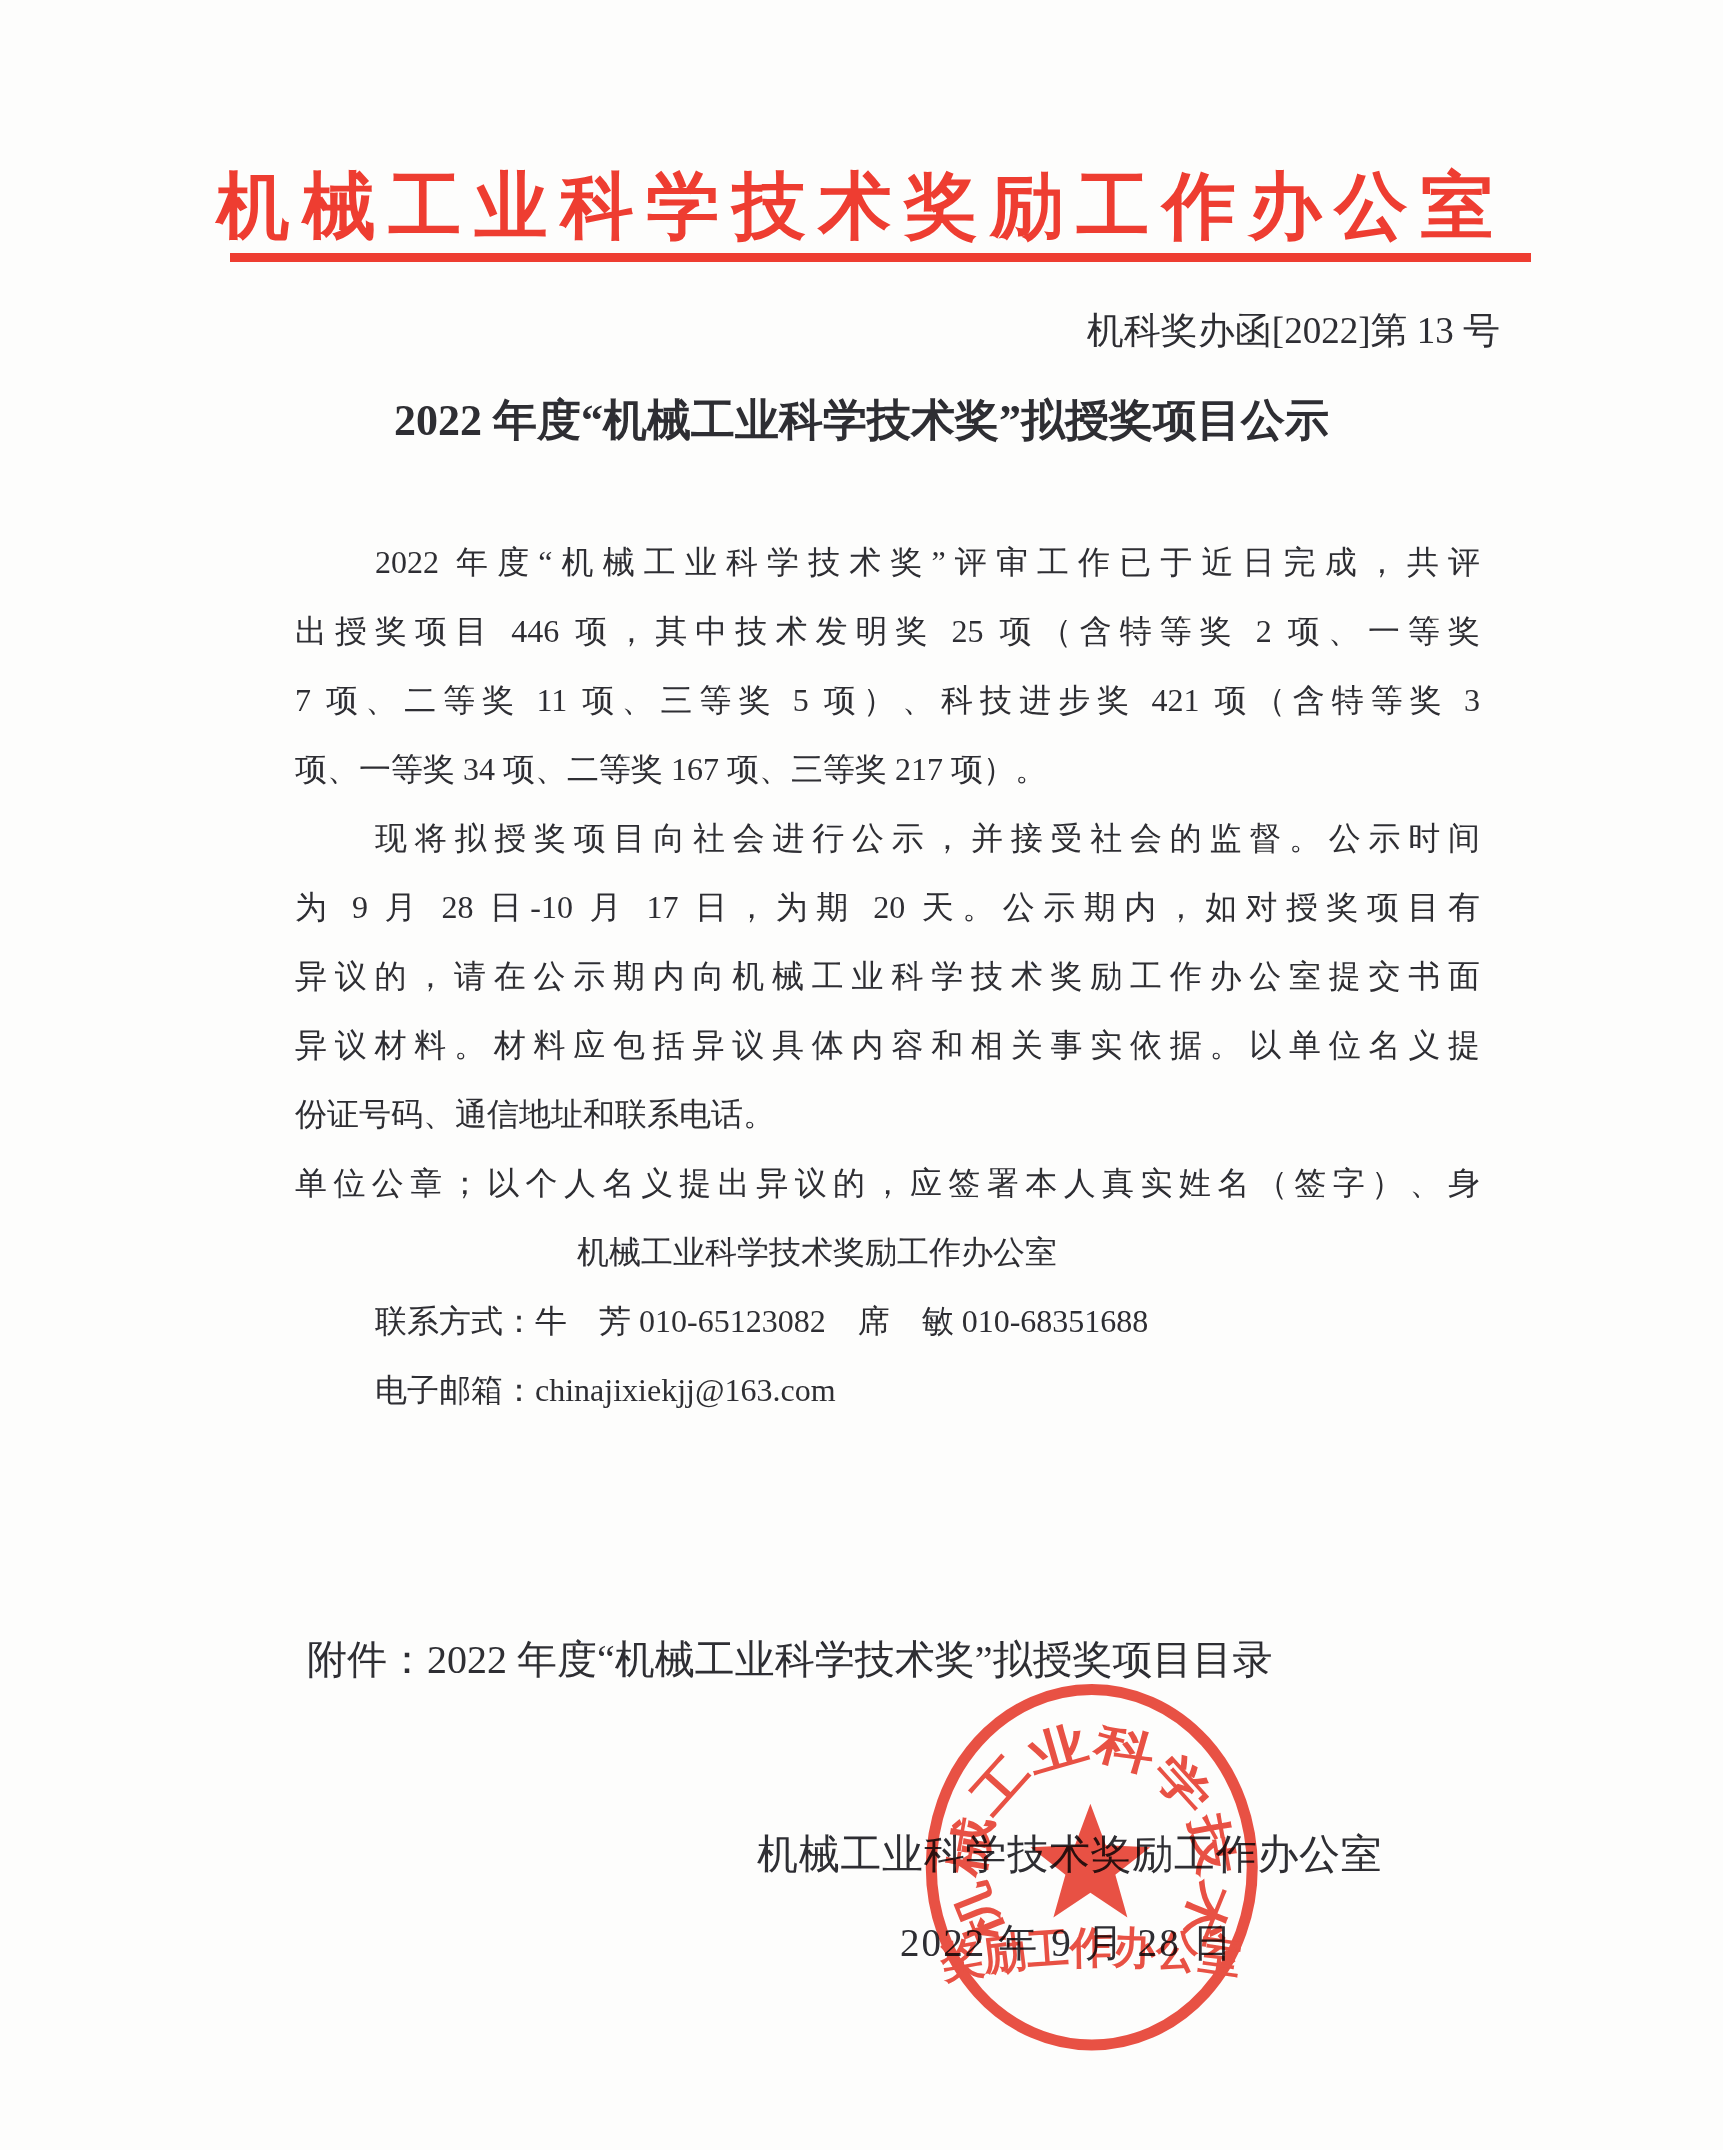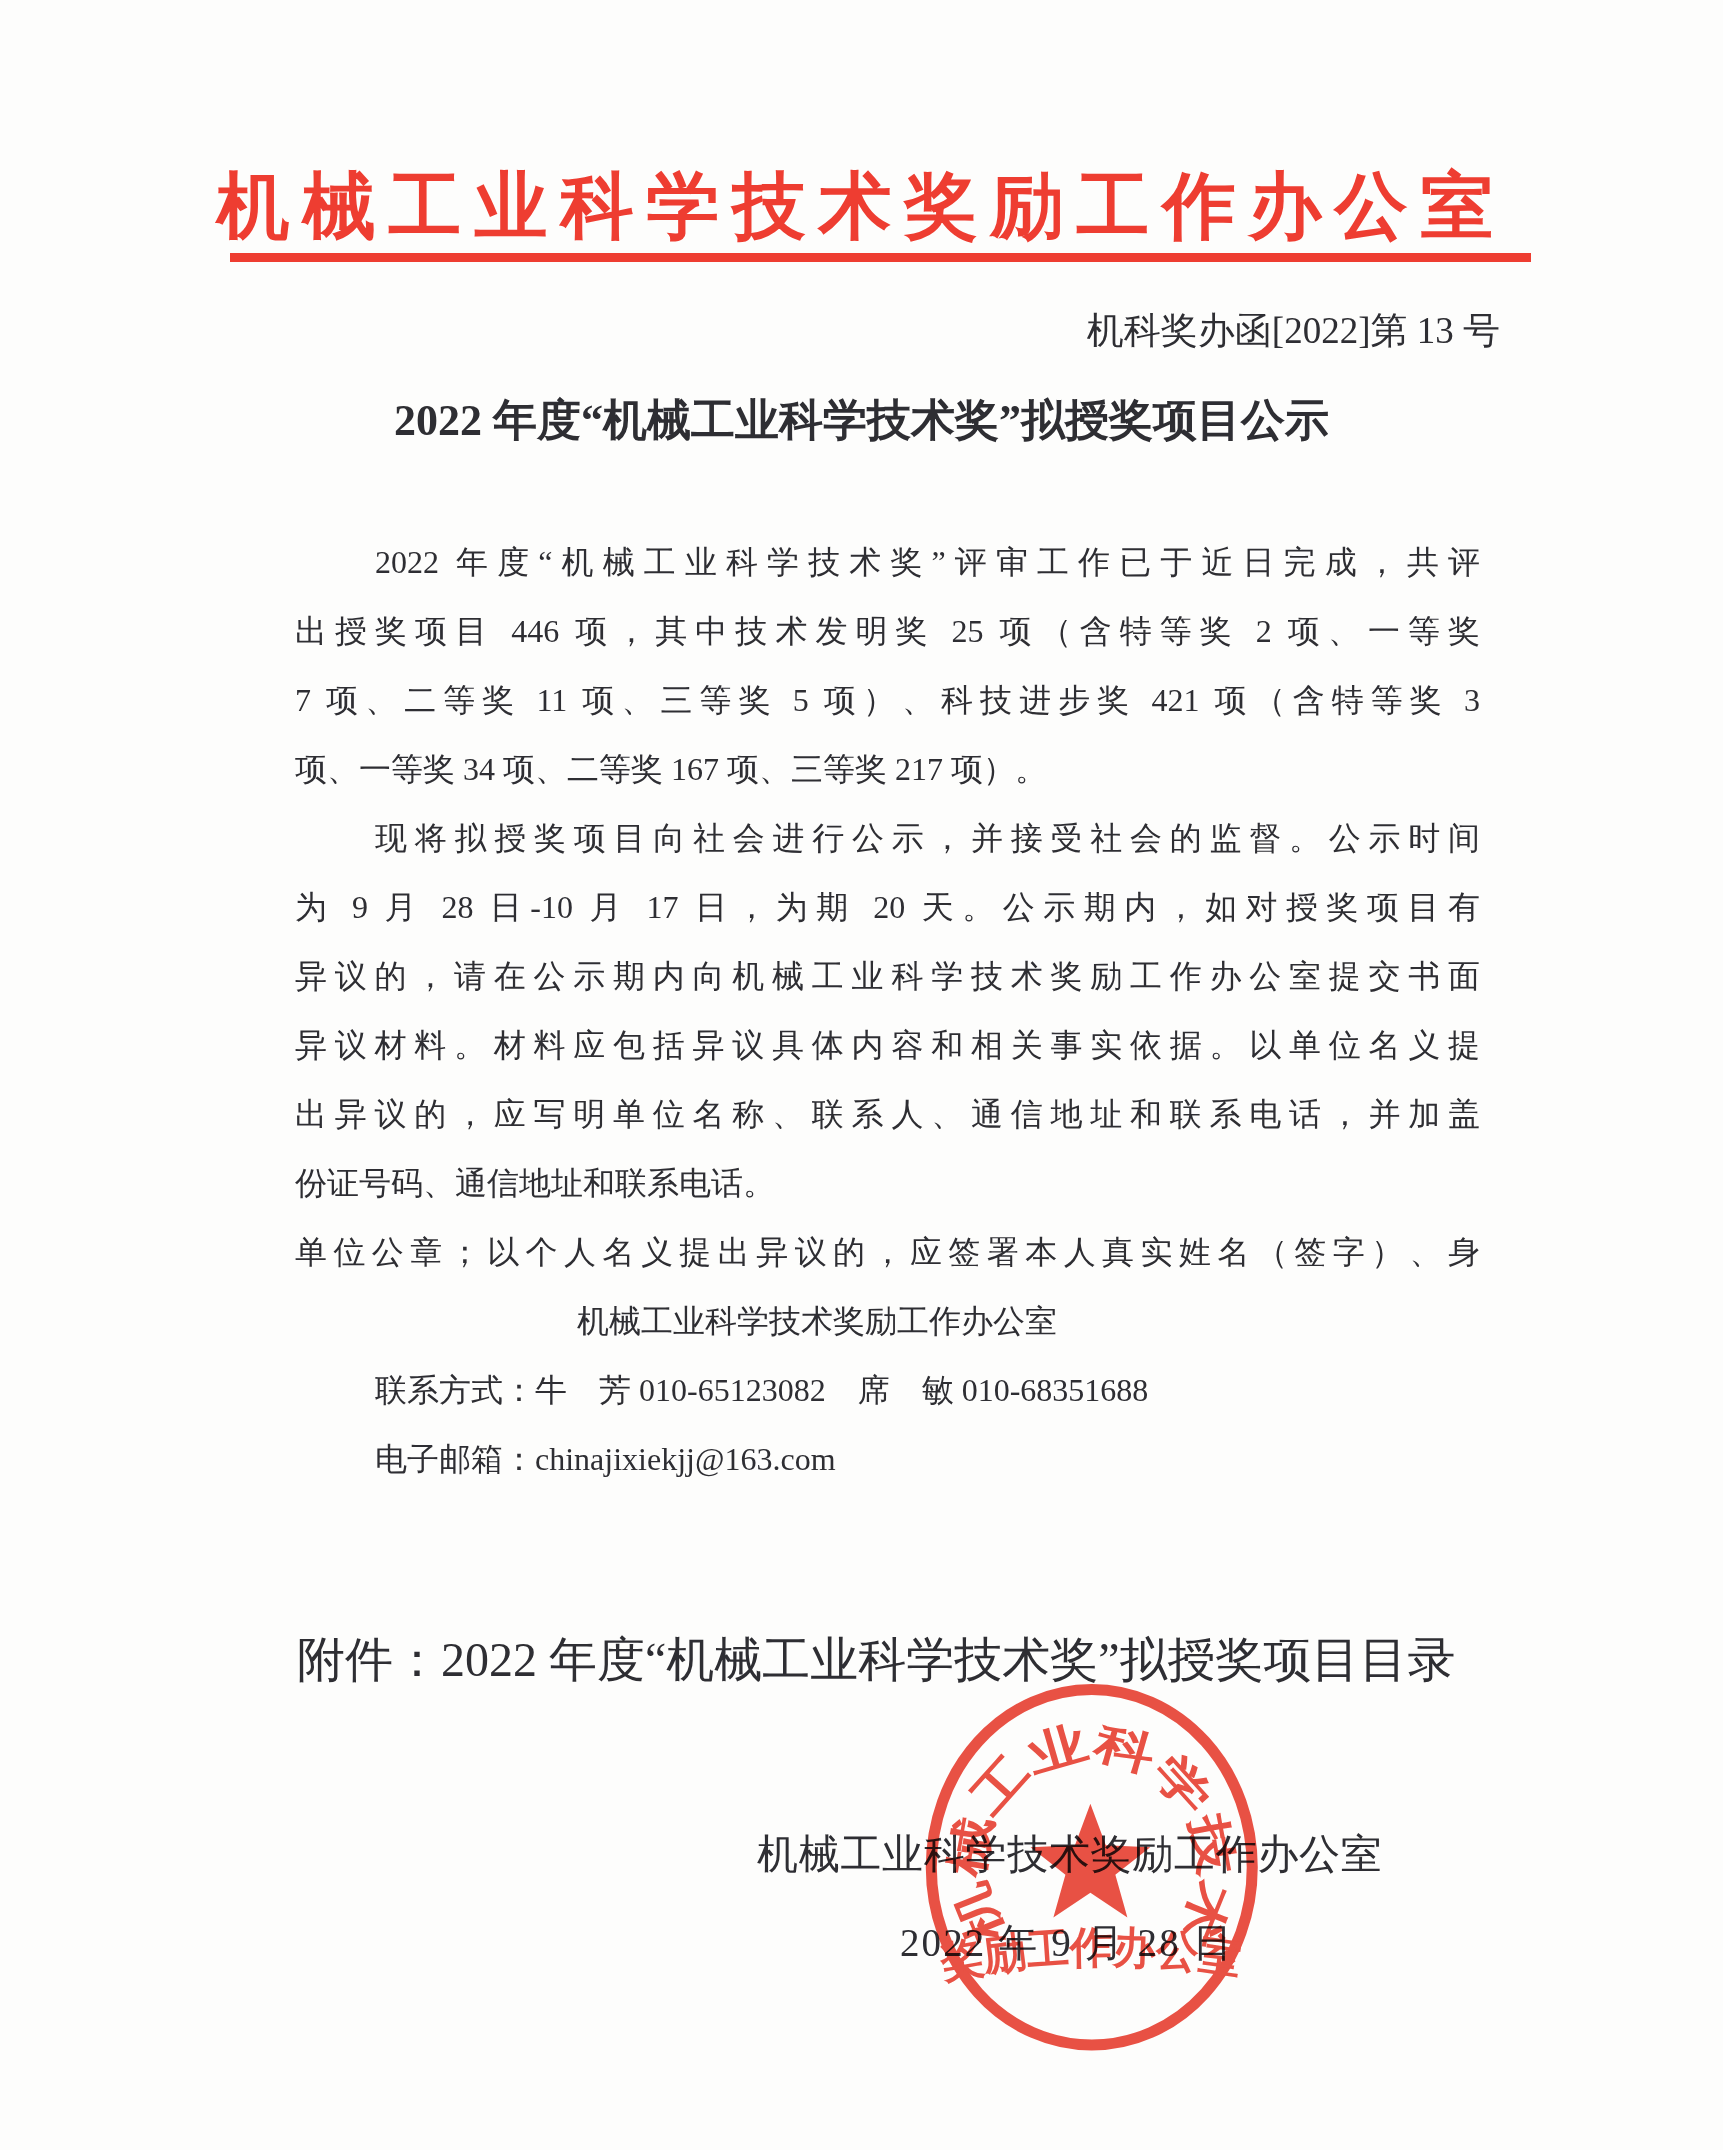--- a/index.html
+++ b/index.html
@@ -47,22 +47,22 @@
     white-space: nowrap;
   }
   .bline.just {
     white-space: normal;
     text-align: justify;
     text-align-last: justify;
   }
   .bline.indent  { padding-left: 80px; }
   .bline.indent2 { padding-left: 282px; }
   .attachment {
-    position: absolute; top: 1625px; left: 297px;
-    font-size: 48px; line-height: 69px;
+    position: absolute; top: 1625px; left: 307px;
+    font-size: 40px; line-height: 69px;
     white-space: nowrap;
   }
   .signature {
     position: absolute; top: 1820px; left: 757px;
     font-size: 41px; line-height: 69px;
     letter-spacing: 0.7px;
     white-space: nowrap;
   }
   .sign-date {
     position: absolute; top: 1908px; left: 900px;
@@ -95,21 +95,20 @@
 
 <div class="body-block">
   <div class="bline just indent">2022 年度“机械工业科学技术奖”评审工作已于近日完成，共评</div>
   <div class="bline just">出授奖项目 446 项，其中技术发明奖 25 项（含特等奖 2 项、一等奖</div>
   <div class="bline just">7 项、二等奖 11 项、三等奖 5 项）、科技进步奖 421 项（含特等奖 3</div>
   <div class="bline">项、一等奖 34 项、二等奖 167 项、三等奖 217 项）。</div>
   <div class="bline just indent">现将拟授奖项目向社会进行公示，并接受社会的监督。公示时间</div>
   <div class="bline just">为 9 月 28 日-10 月 17 日，为期 20 天。公示期内，如对授奖项目有</div>
   <div class="bline just">异议的，请在公示期内向机械工业科学技术奖励工作办公室提交书面</div>
   <div class="bline just">异议材料。材料应包括异议具体内容和相关事实依据。以单位名义提</div>
-  <div class="bline just">出异议的，应写明单位名称、联系人、通信地址和联系电话，并加盖</div>
   <div class="bline">份证号码、通信地址和联系电话。</div>
   <div class="bline just">单位公章；以个人名义提出异议的，应签署本人真实姓名（签字）、身</div>
   <div class="bline indent2">机械工业科学技术奖励工作办公室</div>
   <div class="bline indent">联系方式：牛　芳 010-65123082　席　敏 010-68351688</div>
   <div class="bline indent">电子邮箱：chinajixiekjj@163.com</div>
 </div>
 
 <div class="attachment">附件：2022 年度“机械工业科学技术奖”拟授奖项目目录</div>
 
 <div class="signature">机械工业科学技术奖励工作办公室</div>

